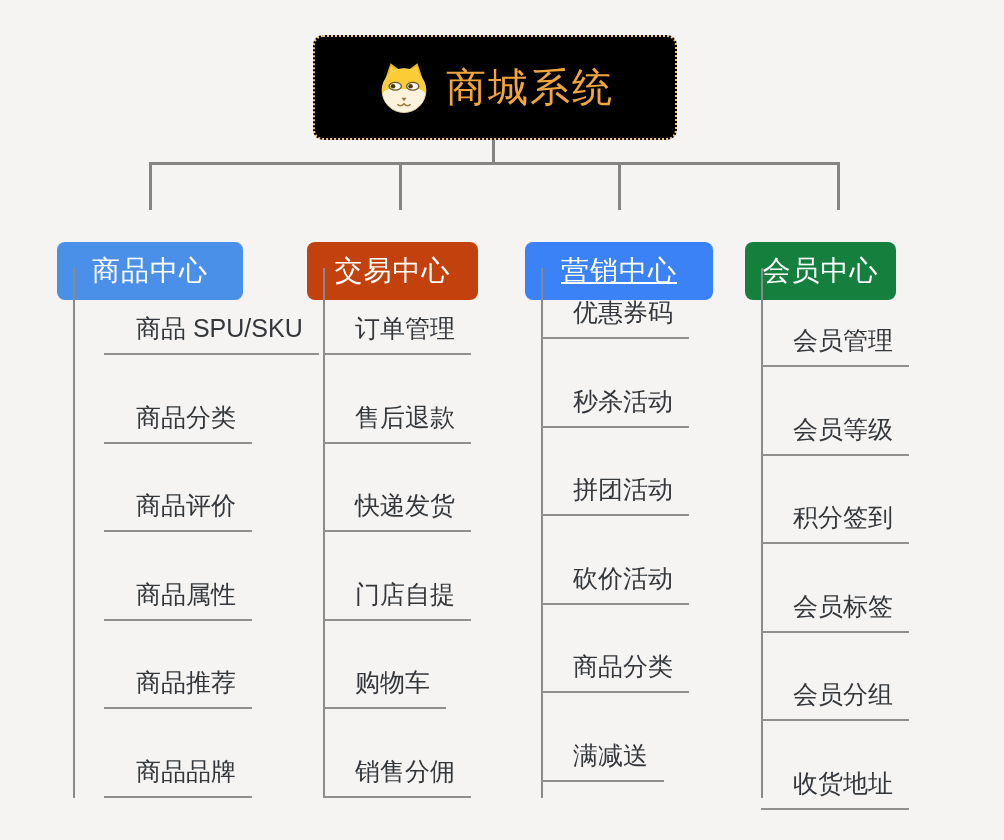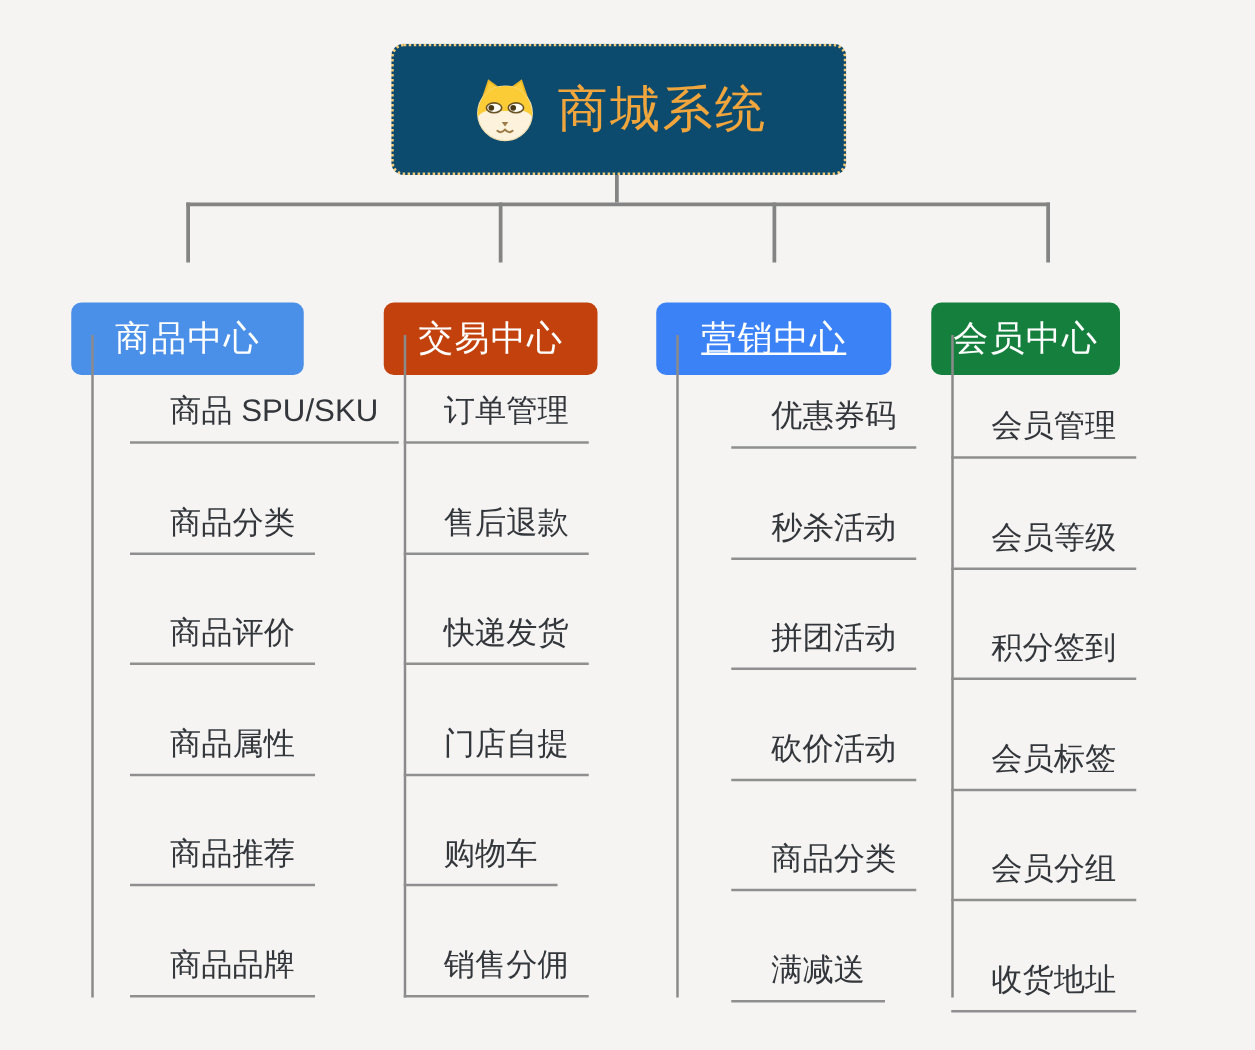--- a/index.html
+++ b/index.html
@@ -4,21 +4,21 @@
 <style>
   html,body{margin:0;padding:0;}
   body{
     width:1004px;height:840px;position:relative;overflow:hidden;
     background:#f5f4f2;
     font-family:"Liberation Sans","DejaVu Sans",sans-serif;
   }
   .line{position:absolute;background:#848484;}
   .root{
     position:absolute;left:313px;top:35px;width:364px;height:105px;
-    box-sizing:border-box;background:#0c4a6e;
+    box-sizing:border-box;background:#000000;
     border:2px dotted #f2c879;border-radius:10px;
     display:flex;align-items:center;justify-content:center;gap:14px;
   }
   .root-icon{width:56px;height:56px;display:inline-flex;}
   .root-title{font-size:40px;letter-spacing:2px;color:#f0a63c;}
   .branch{
     position:absolute;top:210px;height:58px;border-radius:8px;
     display:flex;align-items:center;justify-content:center;
     color:#ffffff;font-size:28px;letter-spacing:1px;margin-top:32px;
   }
@@ -110,21 +110,21 @@
       </div>
       <div class="sub-item">
         <span>销售分佣</span>
       </div>
     </div>
     <div class="line" style="left: 617.5px; top: 162px; width: 3px; height: 48px;"></div>
     <div class="branch" style="left: 525px; width: 188px; background: #3b82f6; text-decoration: underline;">
       <span>营销中心</span>
     </div>
     <div class="vline" style="left: 541px; top: 268px; height: 529.5px;"></div>
-    <div class="col" style="left: 541px; top: 272px; margin-left: 44px;">
+    <div class="col" style="left: 541px; top: 252px;">
       <div class="sub-item">
         <span>优惠券码</span>
       </div>
       <div class="sub-item">
         <span>秒杀活动</span>
       </div>
       <div class="sub-item">
         <span>拼团活动</span>
       </div>
       <div class="sub-item">

